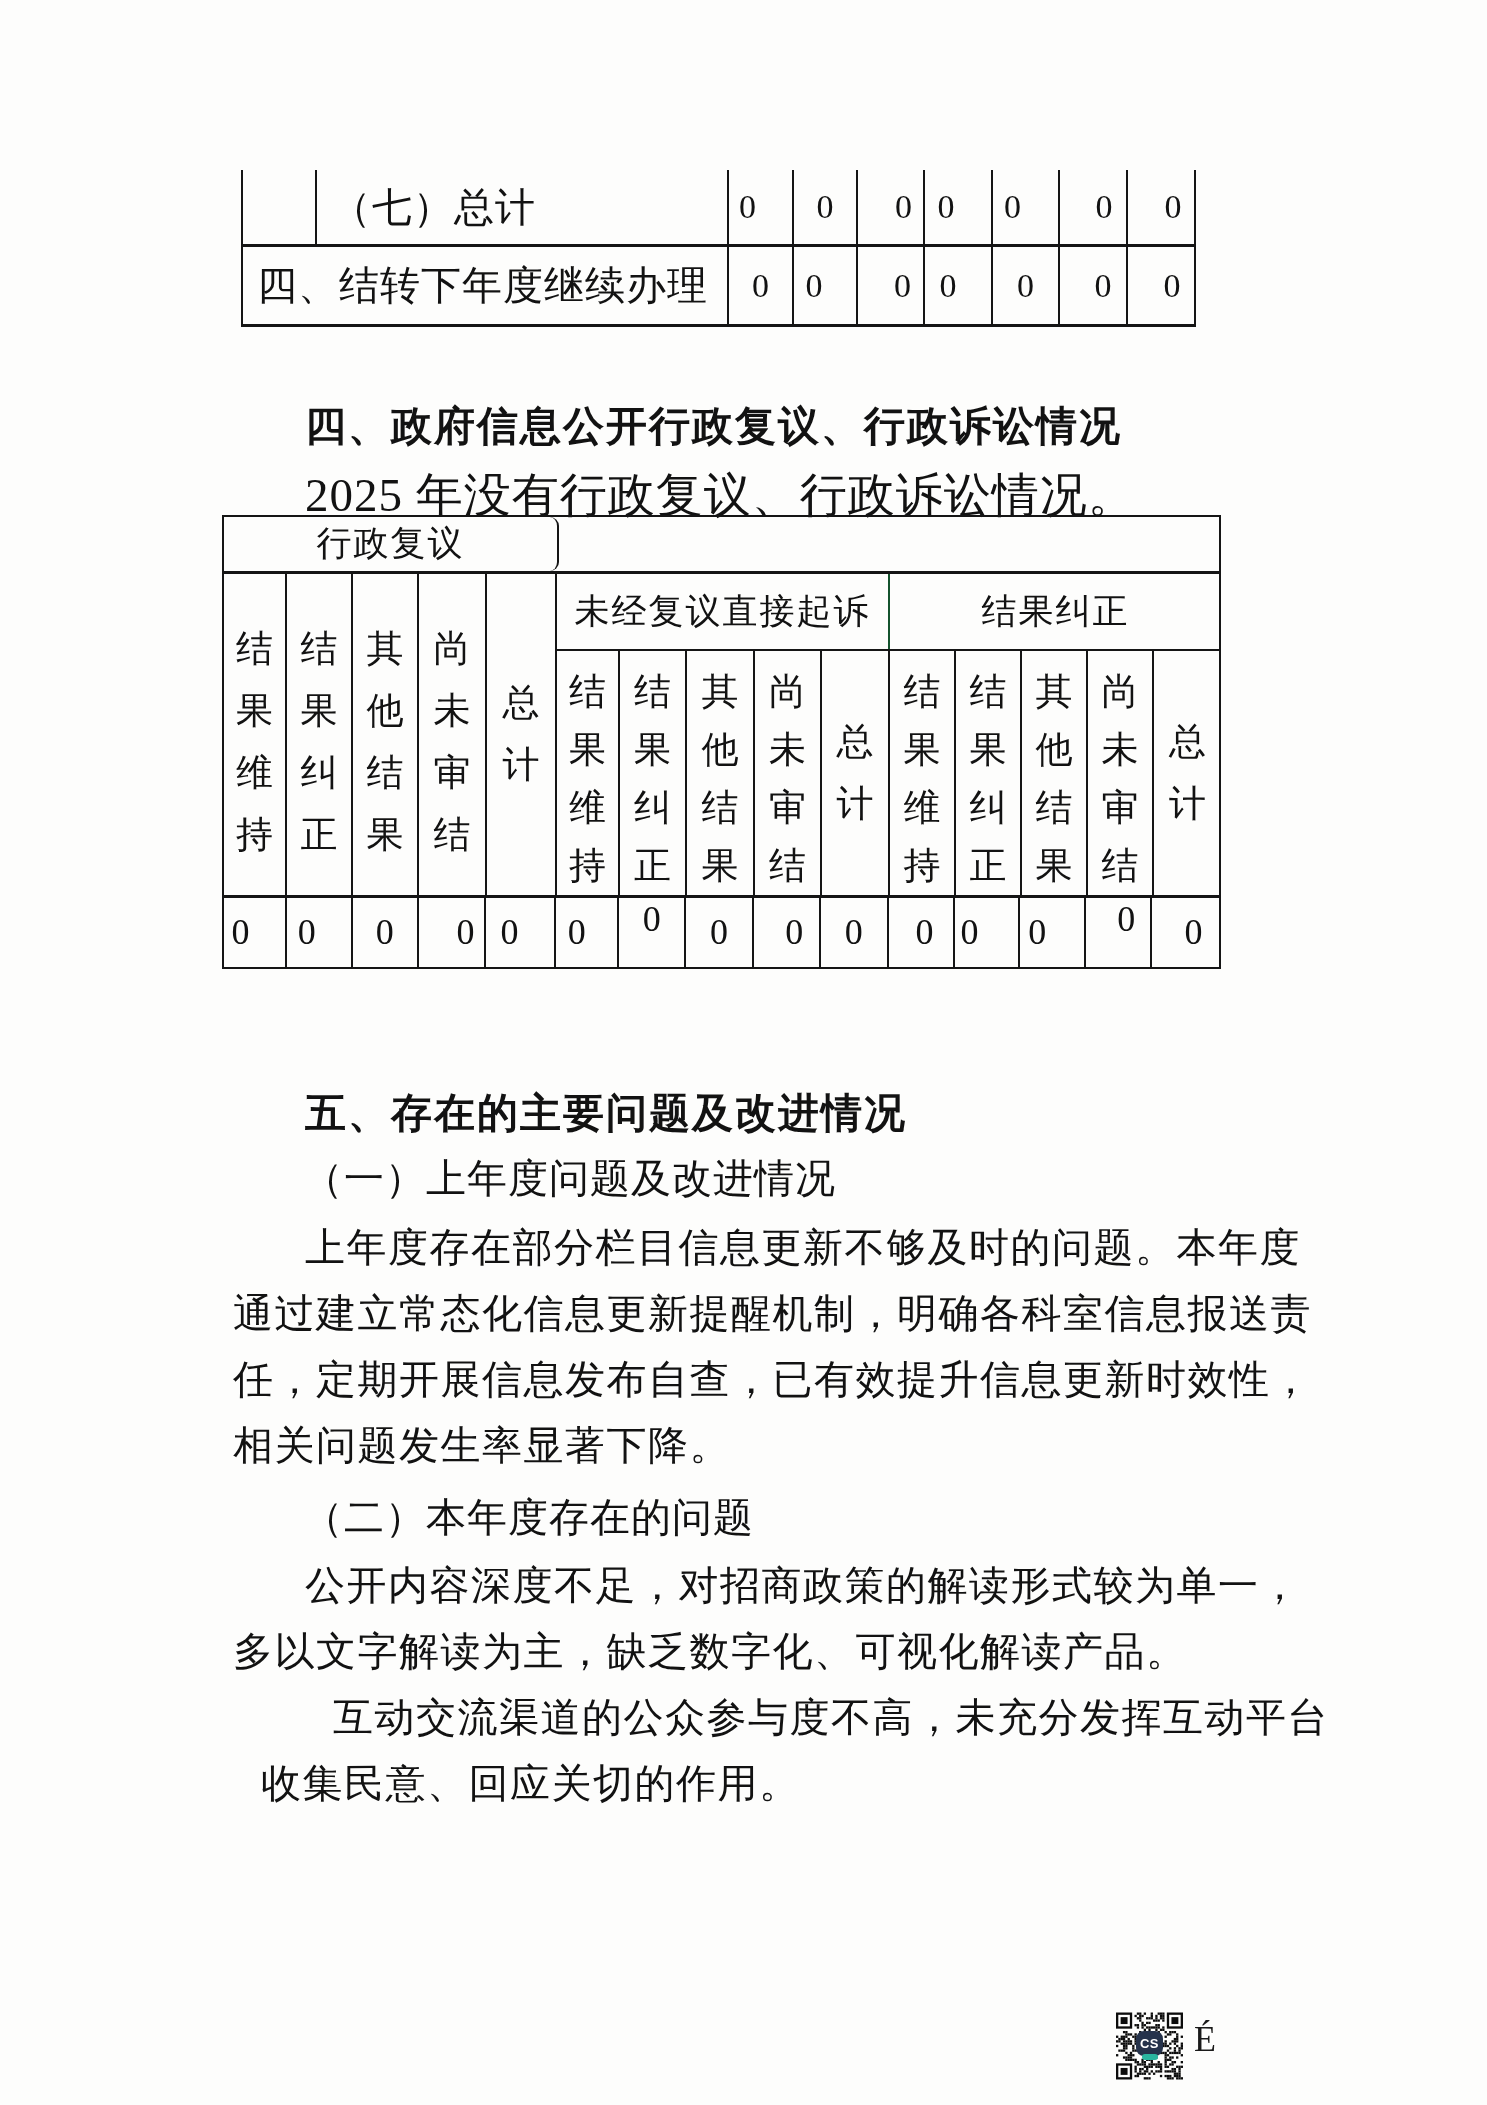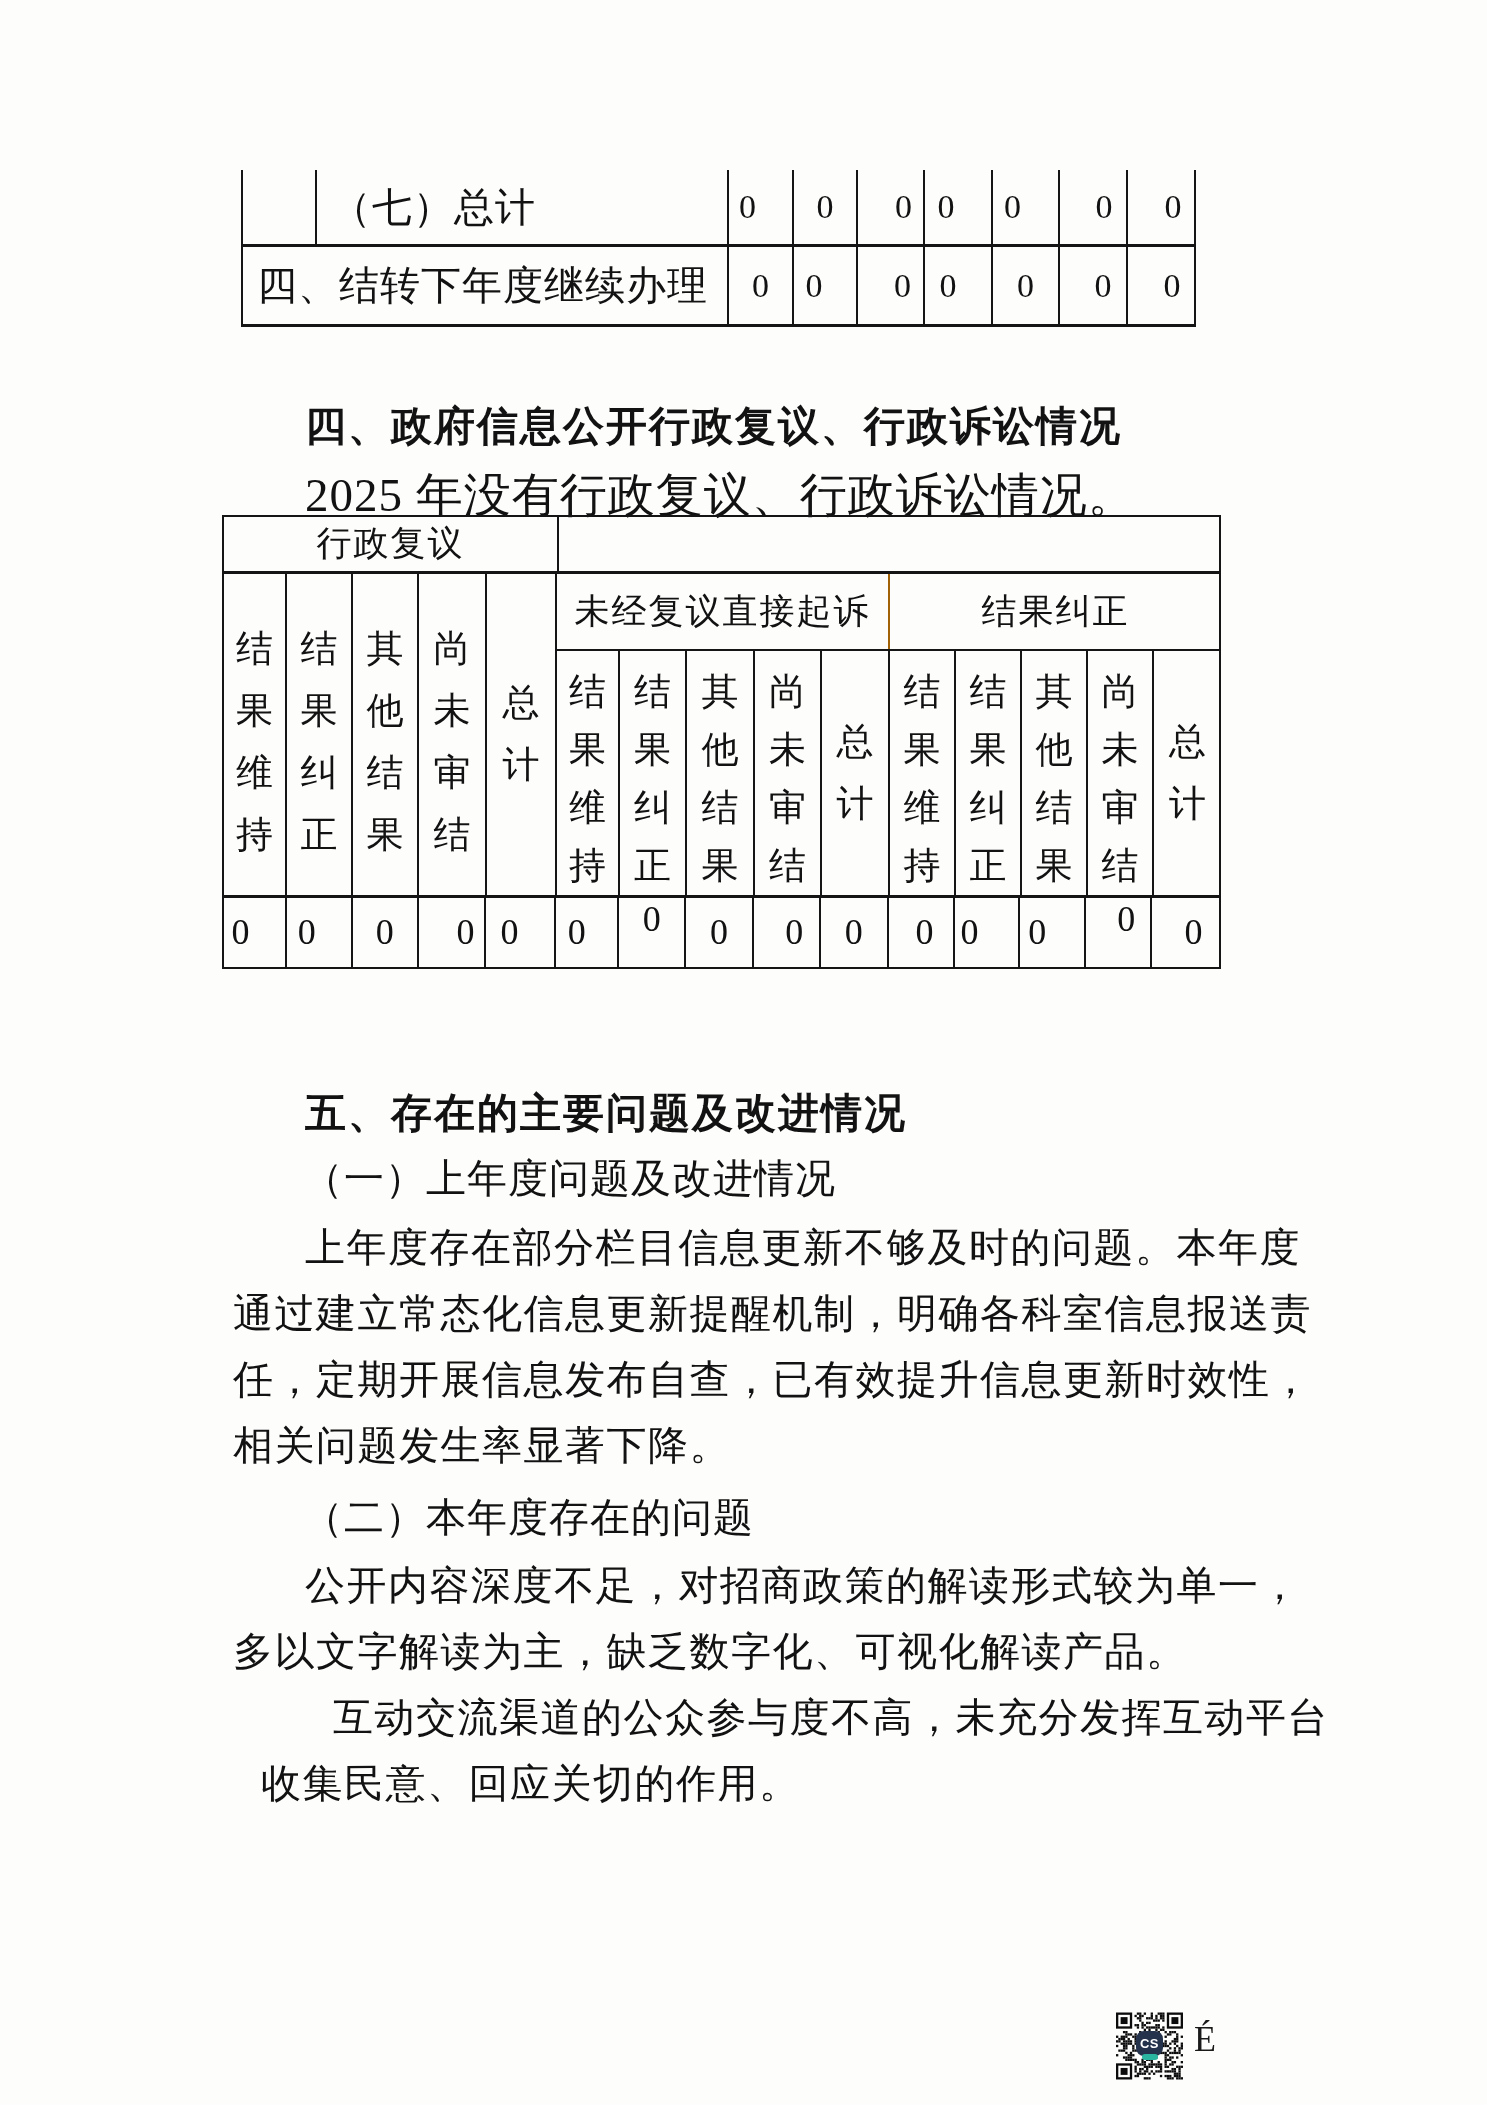--- a/index.html
+++ b/index.html
@@ -59,33 +59,33 @@
   .p2{top:1553px;}
   .p3{top:1685px;margin-left:28px;}
   
   .t2{
     position:absolute;left:222px;top:515px;width:999px;height:454px;
     box-sizing:border-box;border:2px solid #151515;
     display:flex;flex-direction:column;font-size:35px;
   }
   .t2 .row1{height:60px;display:flex;border-bottom:3px solid #151515;}
   .t2 .row1 > div{box-sizing:border-box;display:flex;align-items:center;justify-content:center;letter-spacing:2px;}
-  .t2 .row1 .gl{width:335px;border-right:2px solid #151515;}
+  .t2 .row1 .gl{width:335px;border-right:2px solid #151515;border-radius:9px;}
   .t2 .row1 .gr{flex:1;}
   .t2 .mid{flex:1;display:flex;}
   .t2 .mleft{width:335px;display:flex;}
   .vcol{box-sizing:border-box;border-right:2px solid #151515;display:flex;justify-content:center;}
   .vt{width:42px;word-break:break-all;text-align:center;font-size:37px;}
   .vt-l{line-height:62px;margin-top:44px;}
   .vt-r{line-height:58px;margin-top:12px;}
   .vt-c{margin-top:auto;margin-bottom:auto;line-height:62px;}
   .t2 .mright{flex:1;display:flex;flex-direction:column;}
   .t2 .subrow{height:75px;display:flex;border-bottom:2px solid #151515;}
   .t2 .subrow > div{box-sizing:border-box;display:flex;align-items:center;justify-content:center;letter-spacing:2px;}
-  .t2 .subrow .sd{width:333px;border-right:2px solid #a16207;}
+  .t2 .subrow .sd{width:333px;border-right:2px solid #14532d;}
   .t2 .subrow .sa{flex:1;}
   .t2 .vrow{flex:1;display:flex;}
   .t2 .vrow .vcol:last-child{border-right:none;}
   .t2 .mleft .vcol:last-child{border-right:2px solid #151515;}
   .t2 .datarow{height:77px;display:flex;border-top:3px solid #151515;}
   .dz{box-sizing:border-box;border-right:2px solid #151515;display:flex;align-items:center;justify-content:center;font-size:36px;}
   .dz:last-child{border-right:none;}
   .dz i{font-style:normal;}
   .datarow .dz:nth-child(1) i{transform:translateX(-14px);}
   .datarow .dz:nth-child(2) i{transform:translateX(-12px);}

